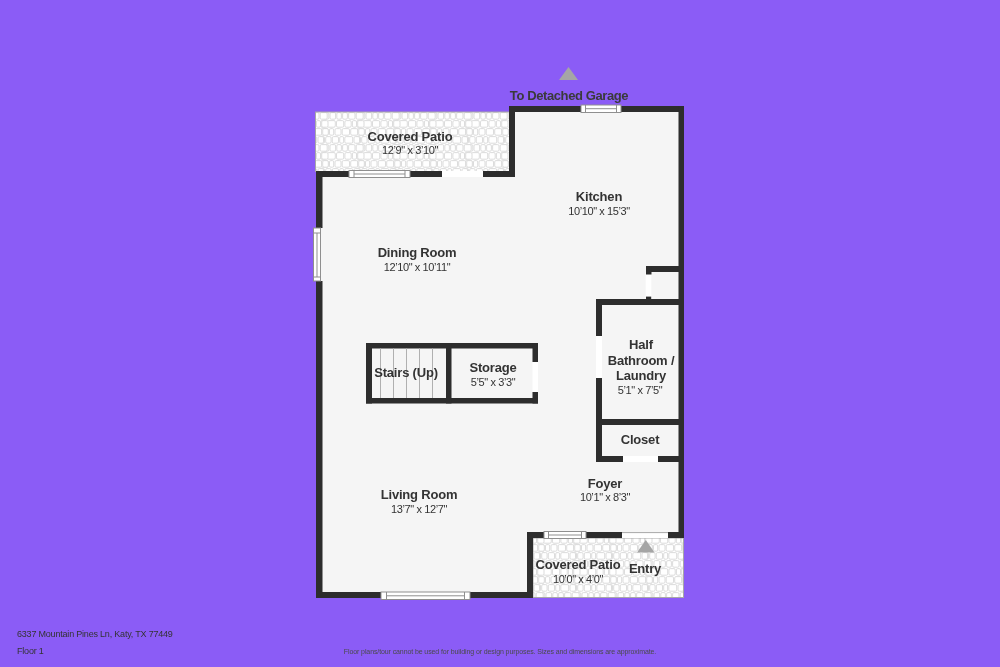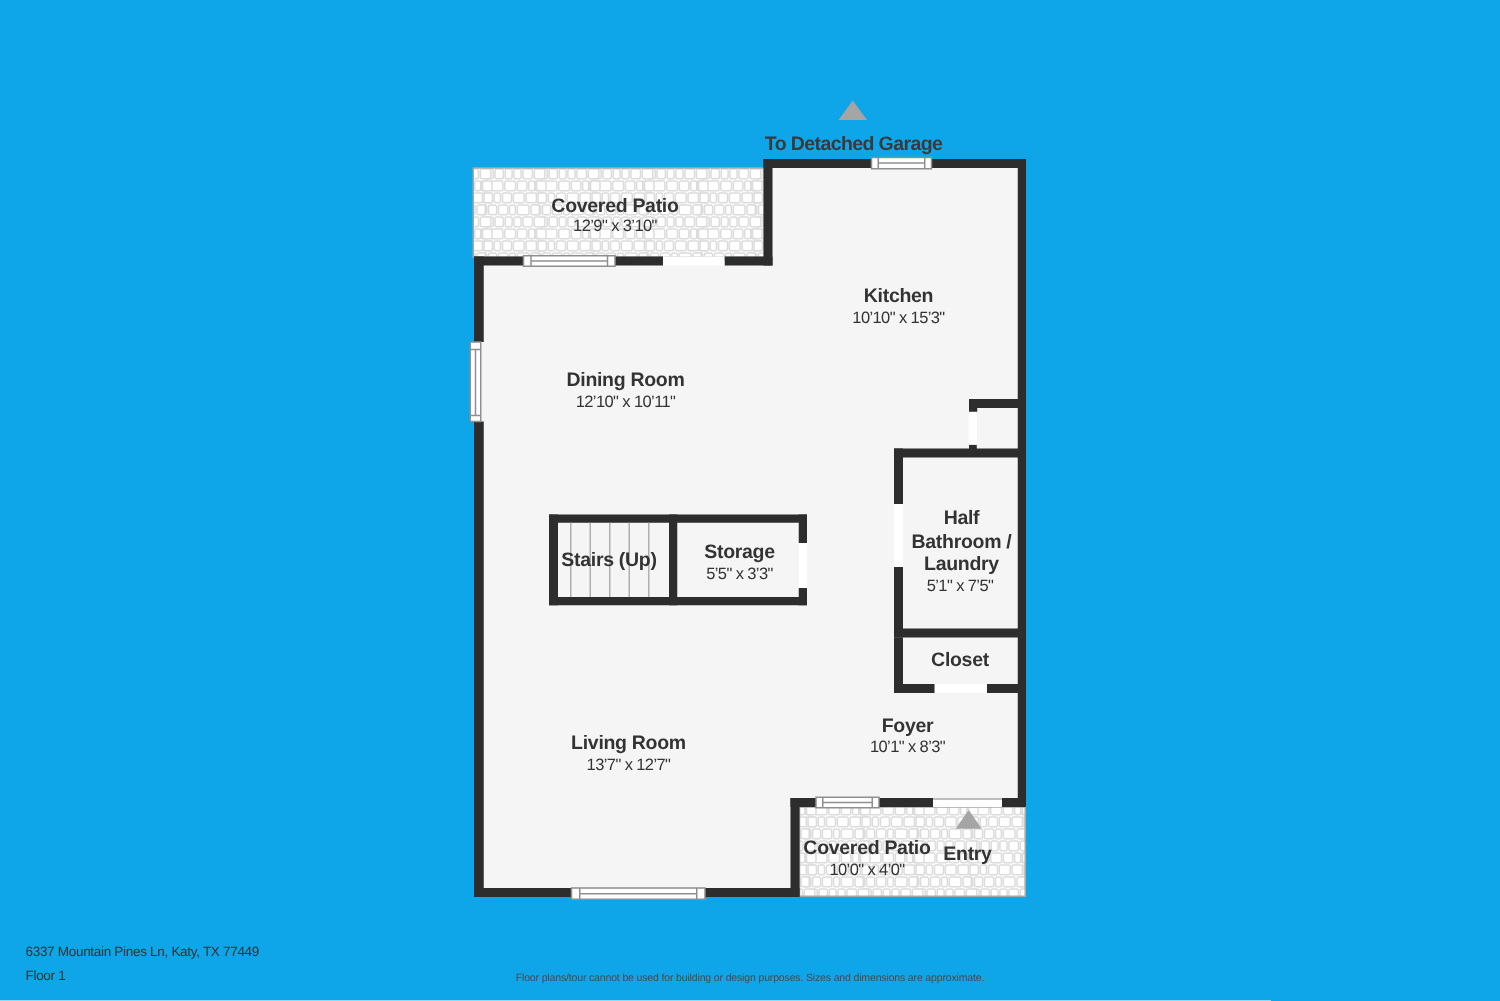--- a/index.html
+++ b/index.html
@@ -1,16 +1,16 @@
 <!DOCTYPE html>
 <html><head>
 <meta charset="utf-8">
 <style>
   html,body{margin:0;padding:0;background:#ffffff;}
-  .page{width:1000px;height:667px;position:relative;background:#0ea5e9;overflow:hidden;}
+  .page{width:1000px;height:667px;position:relative;background:#8b5cf6;overflow:hidden;}
   svg{display:block;}
   text{font-family:"Liberation Sans", sans-serif;fill:#333333;}
   .room{font-weight:bold;font-size:13px;letter-spacing:-0.2px;}
   .dim{font-size:11px;letter-spacing:-0.4px;}
 </style>
 </head>
 <body>
 <div class="page">
 <svg width="1000" height="667" viewBox="0 0 1000 667" xmlns="http://www.w3.org/2000/svg">
 <defs>

